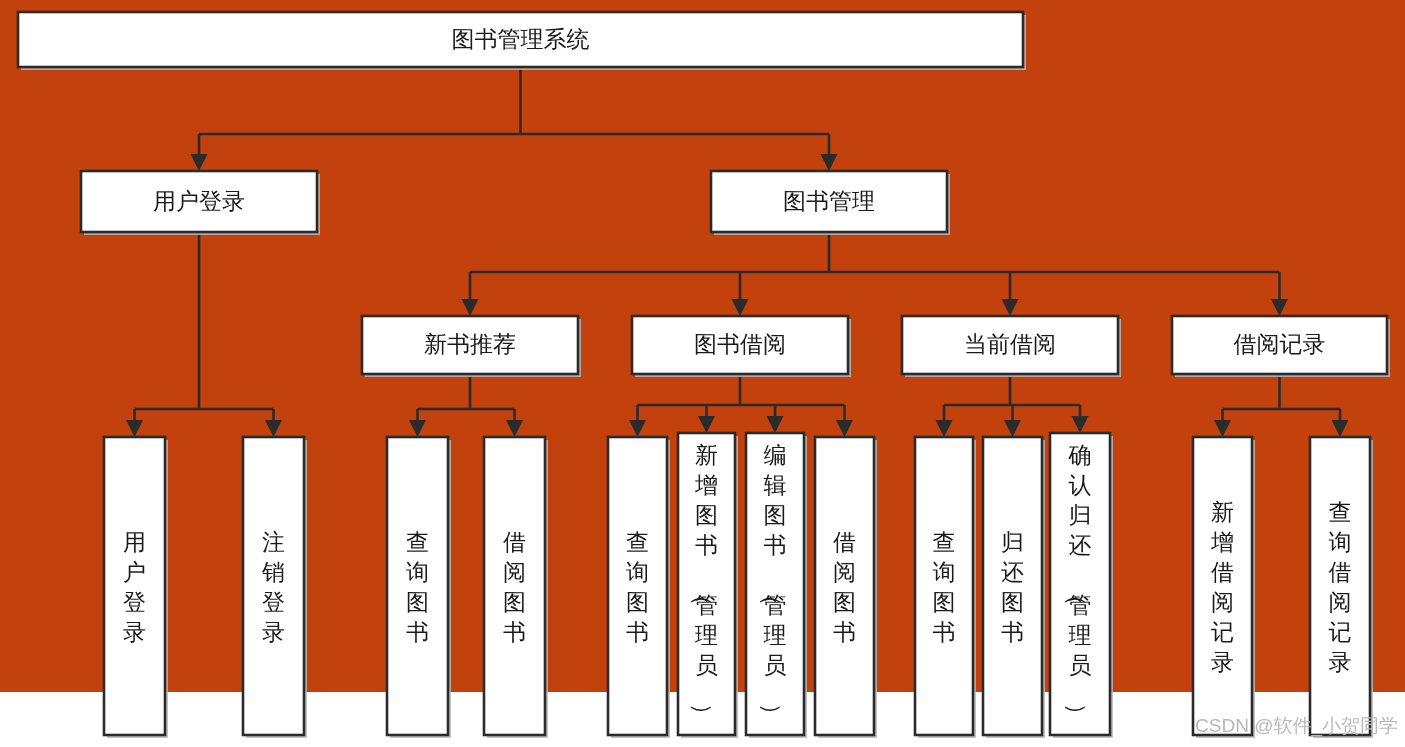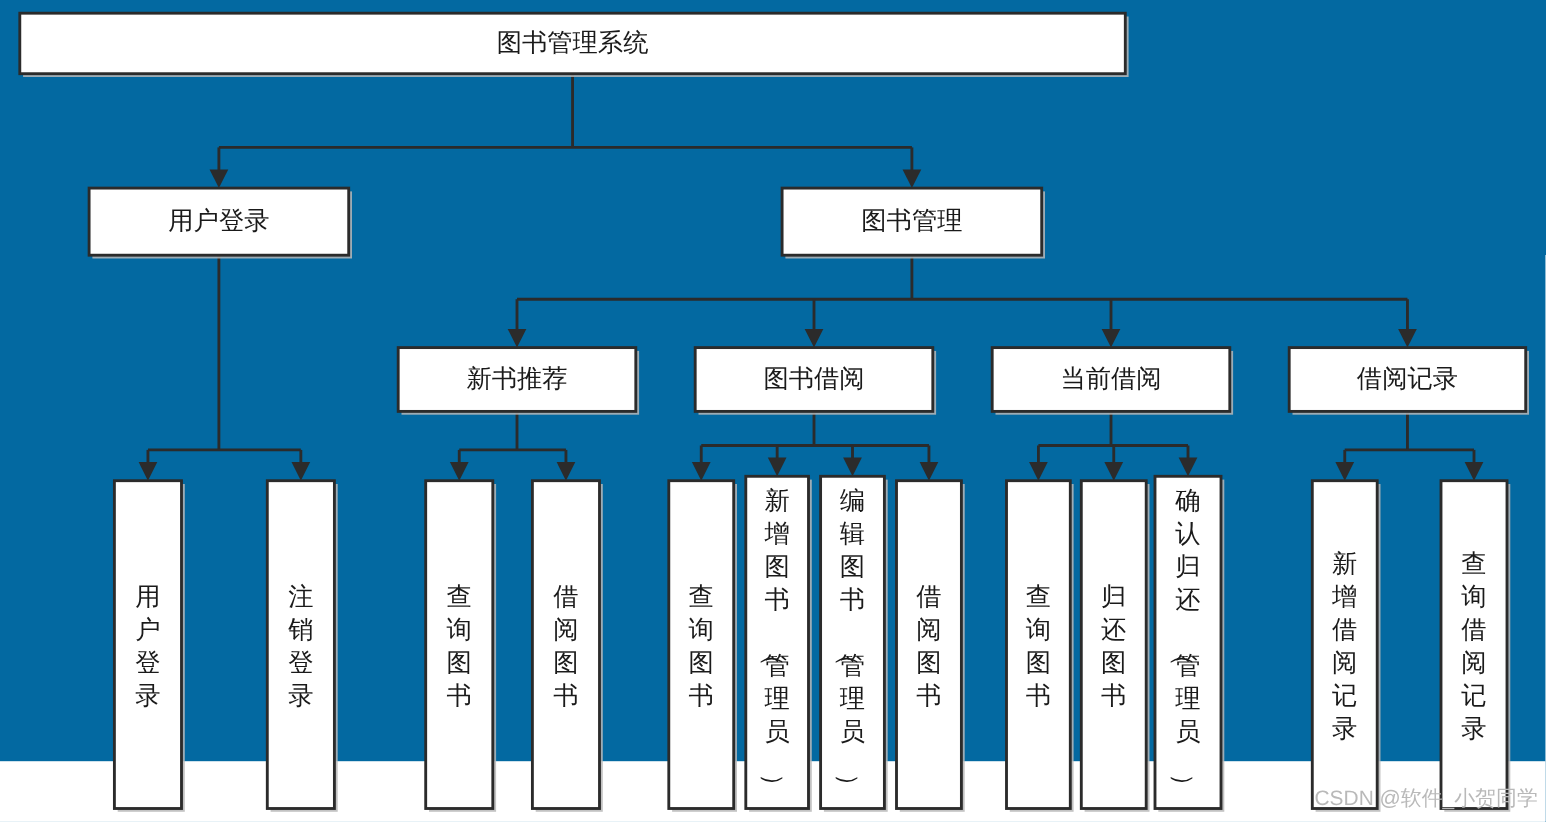--- a/index.html
+++ b/index.html
@@ -11,21 +11,21 @@
   body {
     width: 1405px;
     height: 747px;
     font-family: "Liberation Sans", "DejaVu Sans", sans-serif;
     overflow: hidden;
   }
   #diagram-root {
     position: relative;
     width: 1405px;
     height: 692px;
-    background: #0369a1;
+    background: #c2410c;
   }
   svg.diagram-canvas {
     position: absolute;
     top: 0;
     left: 0;
     width: 1405px;
     height: 747px;
     display: block;
   }
   .node-box {

